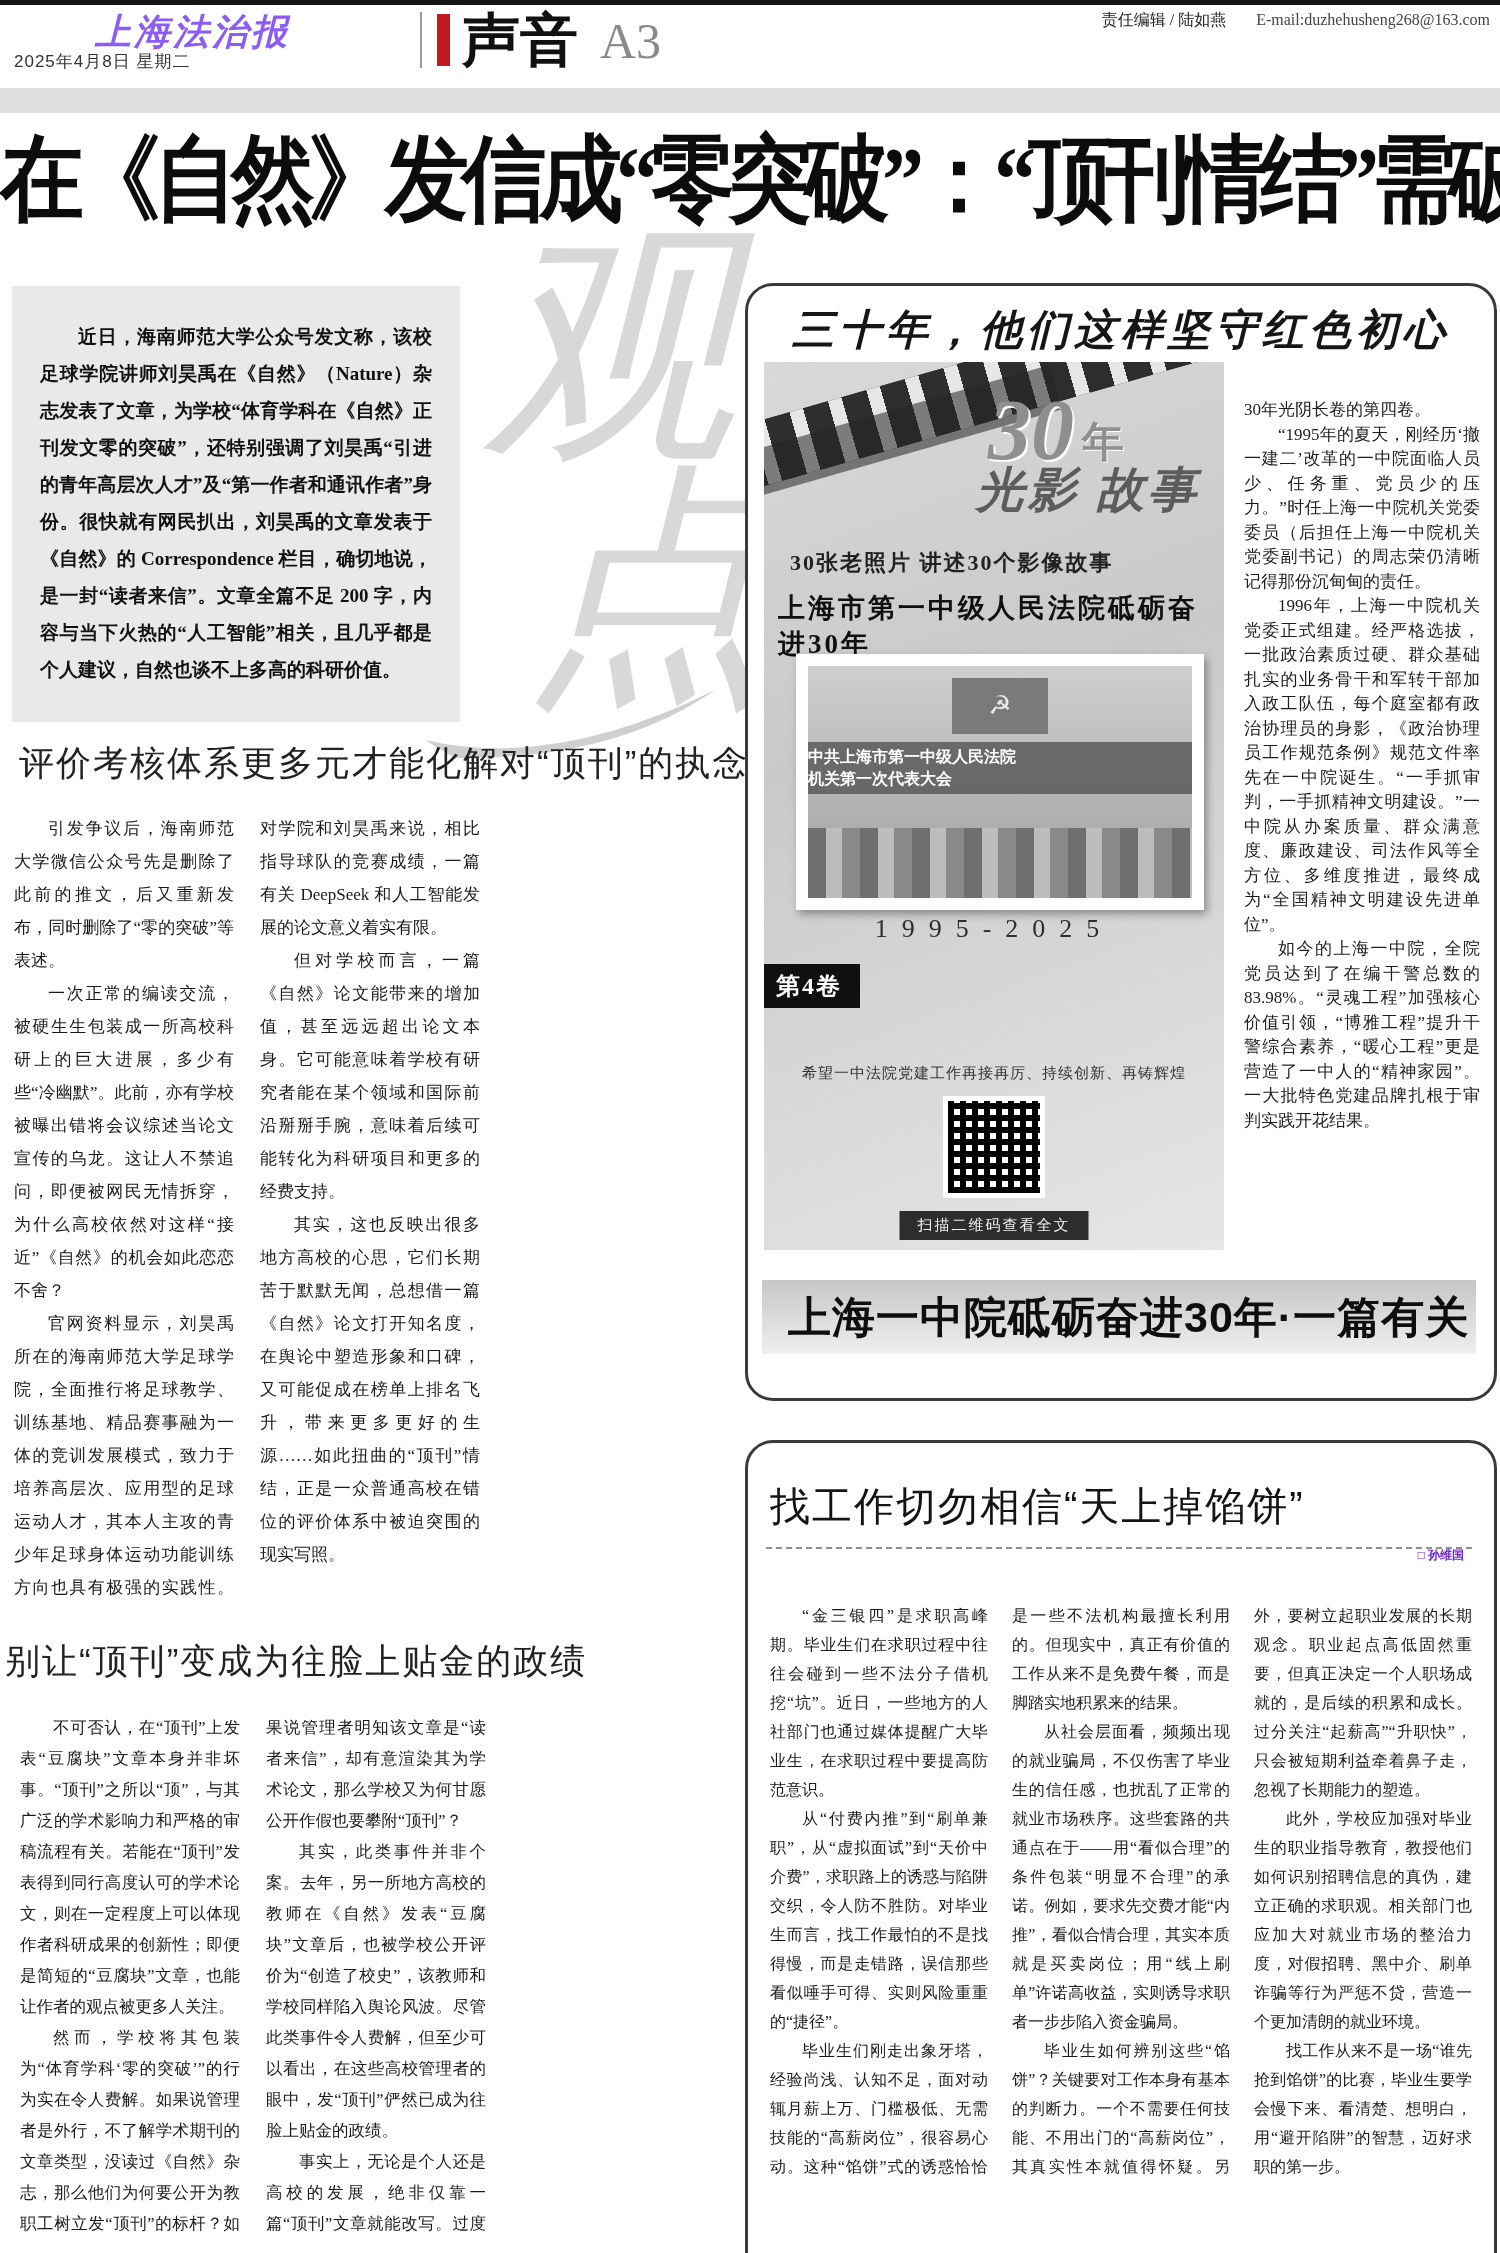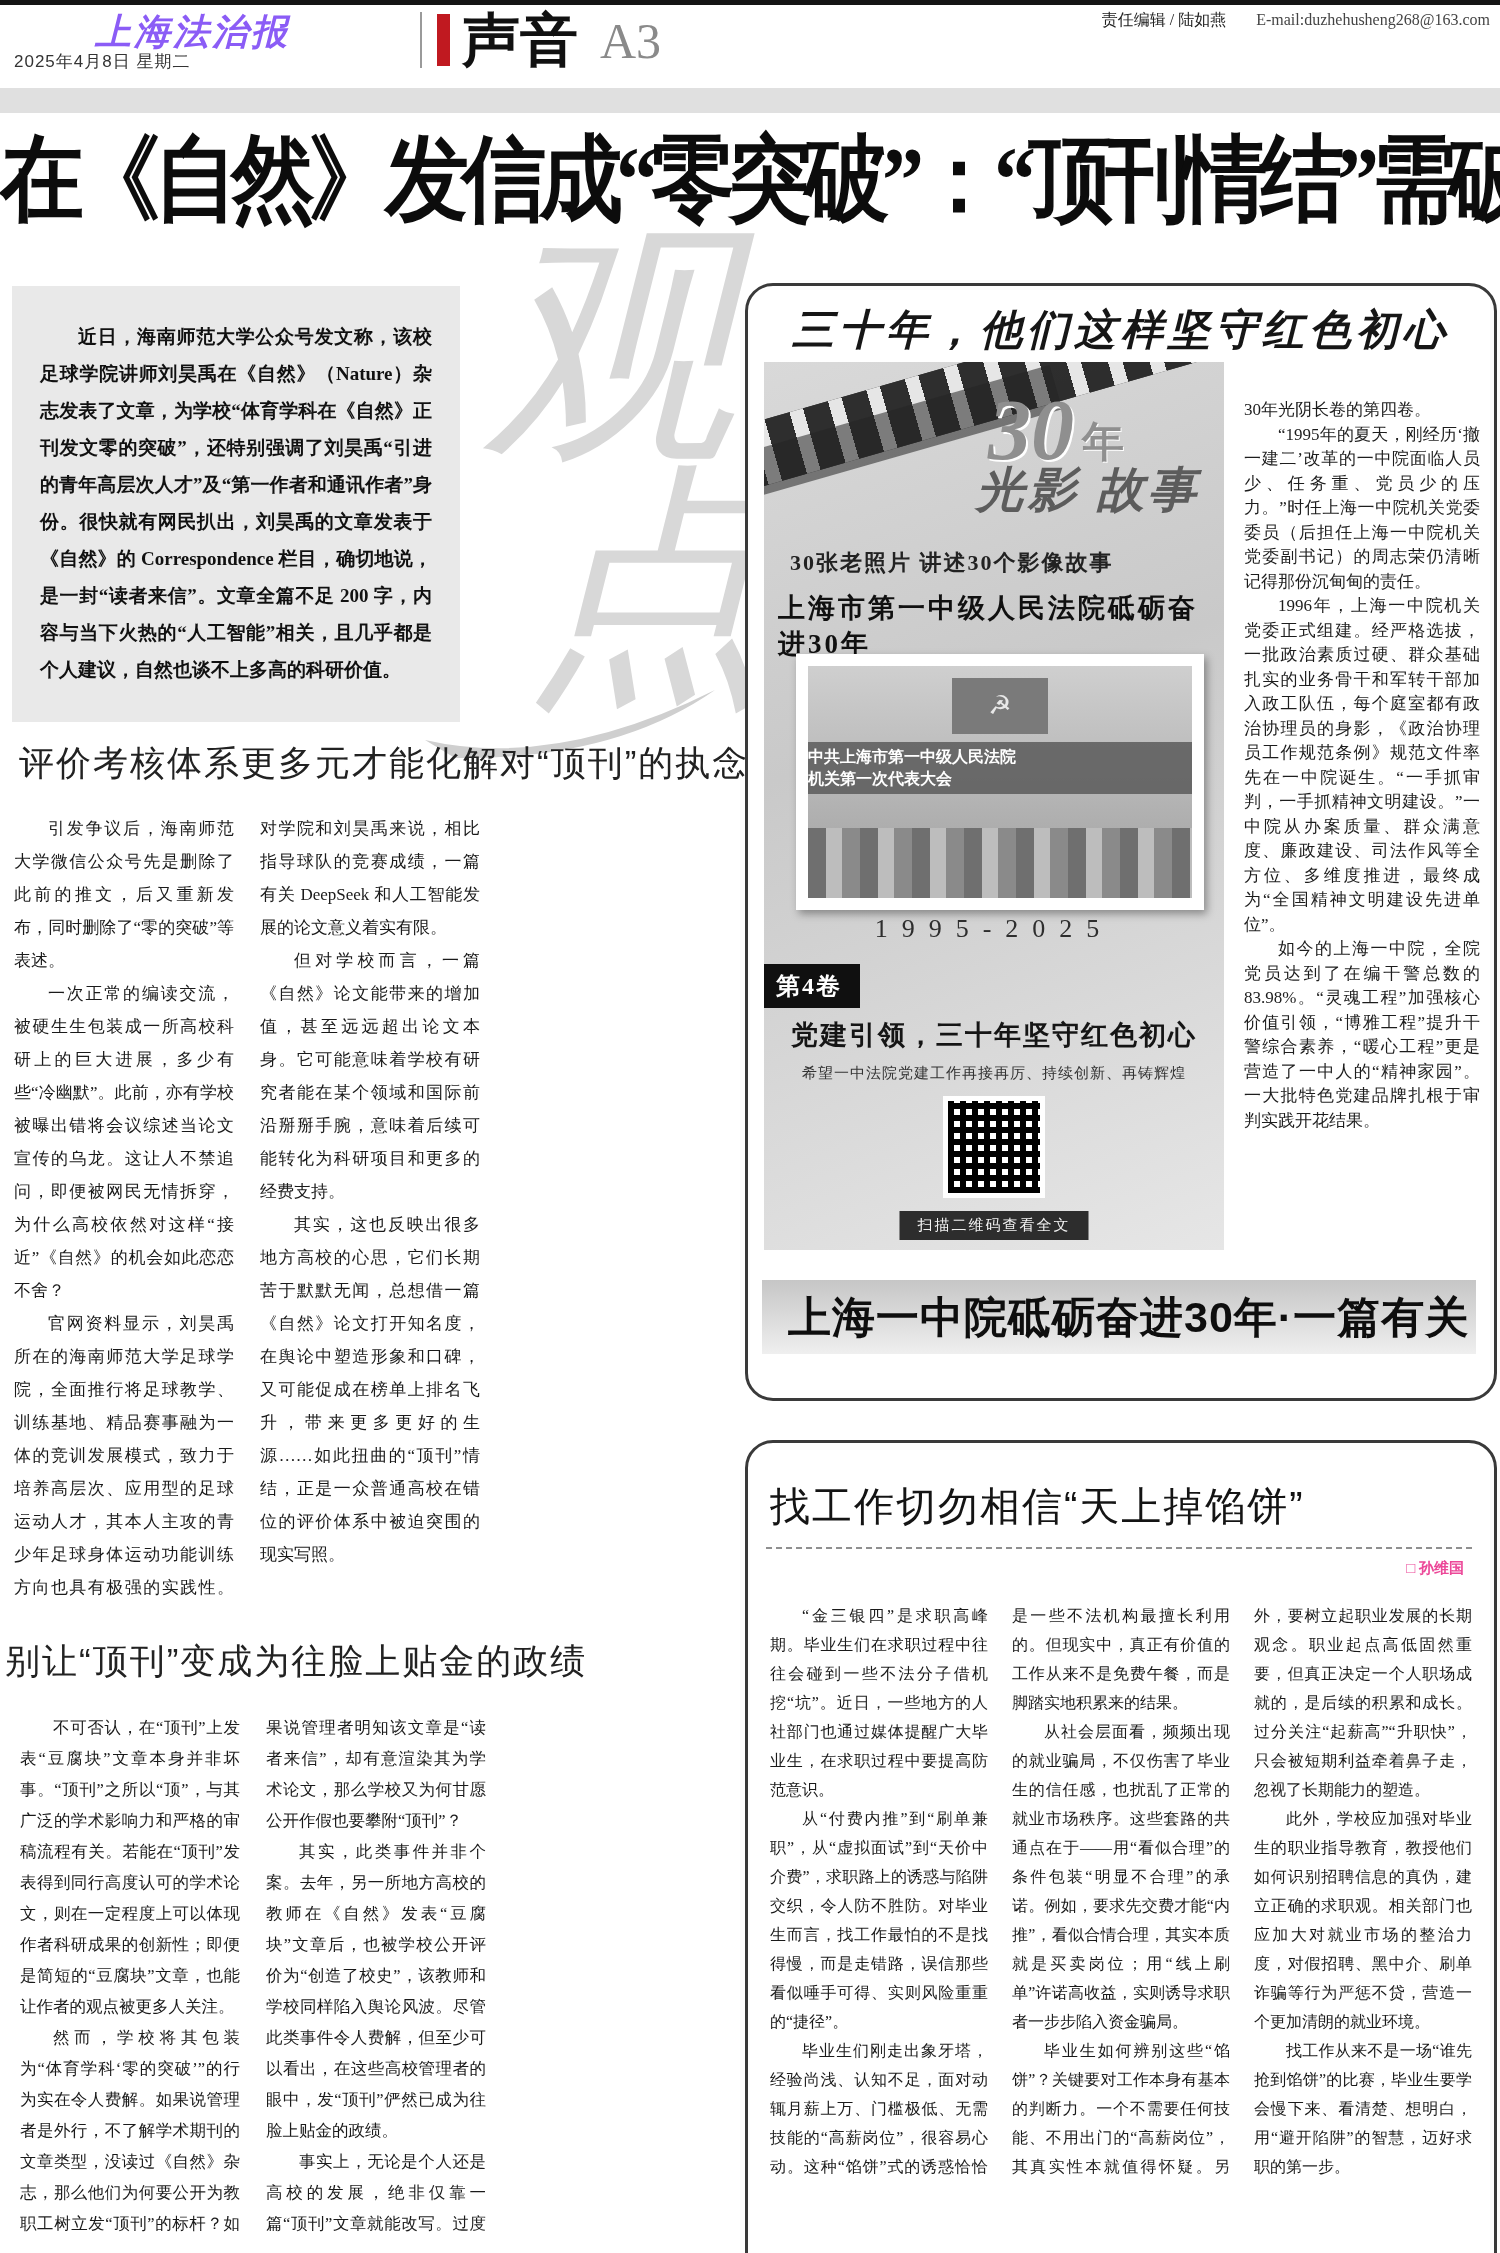--- a/index.html
+++ b/index.html
@@ -80,21 +80,21 @@
           color:#1d1d1d;overflow:hidden;}
   .p1body p{margin:0;text-indent:2em;}
   .p1body p:first-child{text-indent:0;}
   .caption{left:14px;bottom:44px;width:688px;height:74px;background:linear-gradient(#c6c6c6,#efefef);
            font-size:43px;font-weight:bold;color:#0e0e0e;line-height:74px;padding-left:26px;letter-spacing:1px;
            font-family:"Liberation Sans","DejaVu Sans",sans-serif;}
   .panel2{left:745px;top:1440px;width:746px;height:900px;}
   .p2head{left:22px;top:36px;font-size:40px;font-weight:500;letter-spacing:2px;color:#141414;
           font-family:"Liberation Sans","DejaVu Sans",sans-serif;}
   .dashed{left:18px;top:104px;width:706px;border-bottom:2px dashed #8f8f8f;}
-  .author{right:30px;top:116px;font-size:15px;font-weight:bold;color:#ec4899;}
+  .author{right:30px;top:104px;font-size:12px;font-weight:bold;color:#6d28d9;}
   .p2body{left:22px;top:158px;width:702px;height:628px;column-count:3;column-gap:24px;
           font-size:16px;line-height:29px;overflow:hidden;}
 </style>
 </head>
 <body>
 
 <div id="page">
 
   <div class="abs topline"></div>
   <div class="abs masthead">上海法治报</div>
@@ -156,21 +156,20 @@
           <div class="pbanner">
             <div>中共上海市第一中级人民法院</div>
             <div>机关第一次代表大会</div>
           </div>
           <div class="people"></div>
         </div>
       </div>
 
       <div class="years">1995-2025</div>
       <div class="volume">第4卷</div>
-      <div class="slogan">党建引领，三十年坚守红色初心</div>
       <div class="wish">希望一中法院党建工作再接再厉、持续创新、再铸辉煌</div>
       <div class="qr">
           <div class="qrin"></div>
         </div>
       <div class="scanbar">扫描二维码查看全文</div>
     </div>
 
     <div class="abs p1body">
         <p>30年光阴长卷的第四卷。</p>
         <p>“1995年的夏天，刚经历‘撤一建二’改革的一中院面临人员少、任务重、党员少的压力。”时任上海一中院机关党委委员（后担任上海一中院机关党委副书记）的周志荣仍清晰记得那份沉甸甸的责任。</p>

